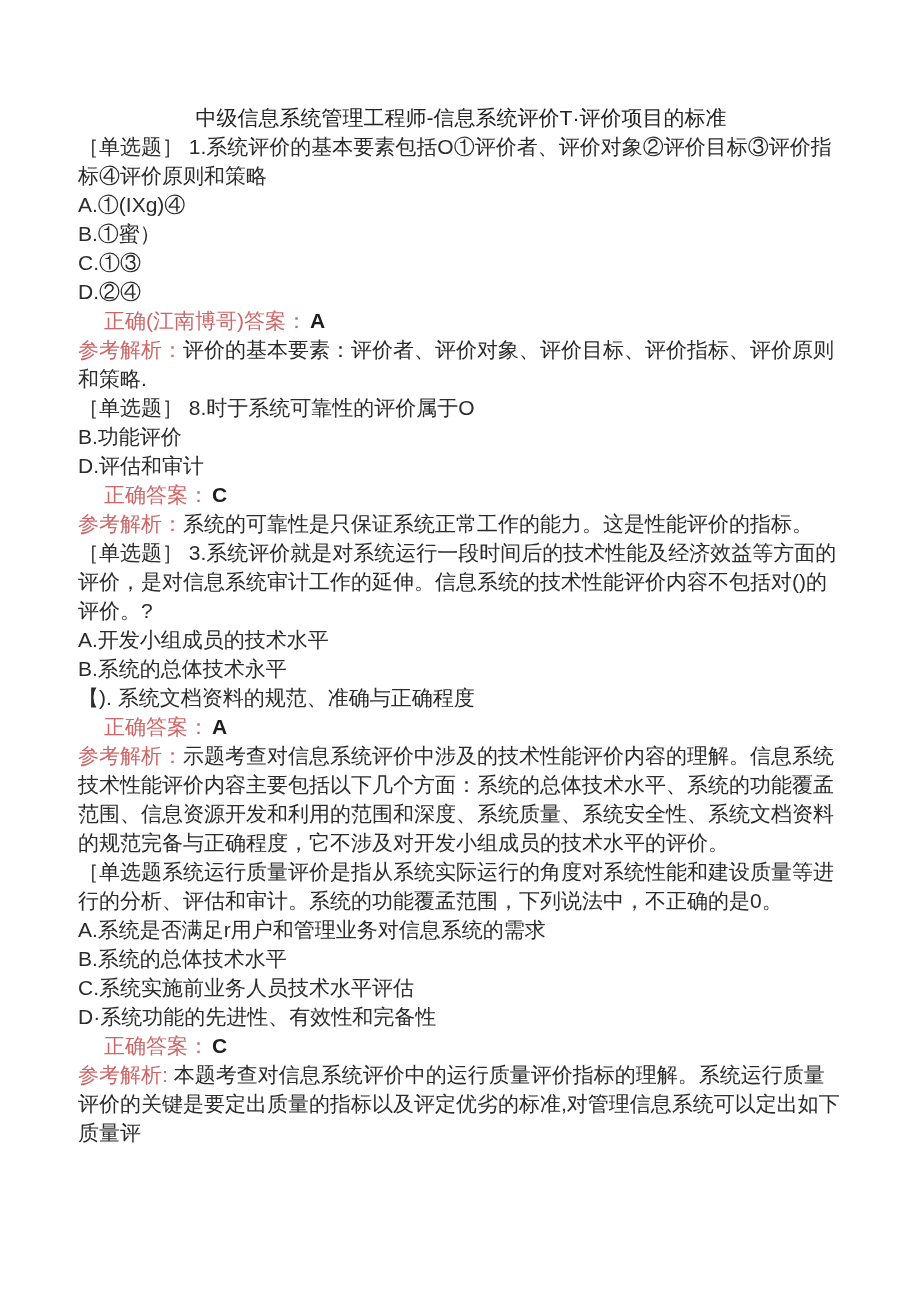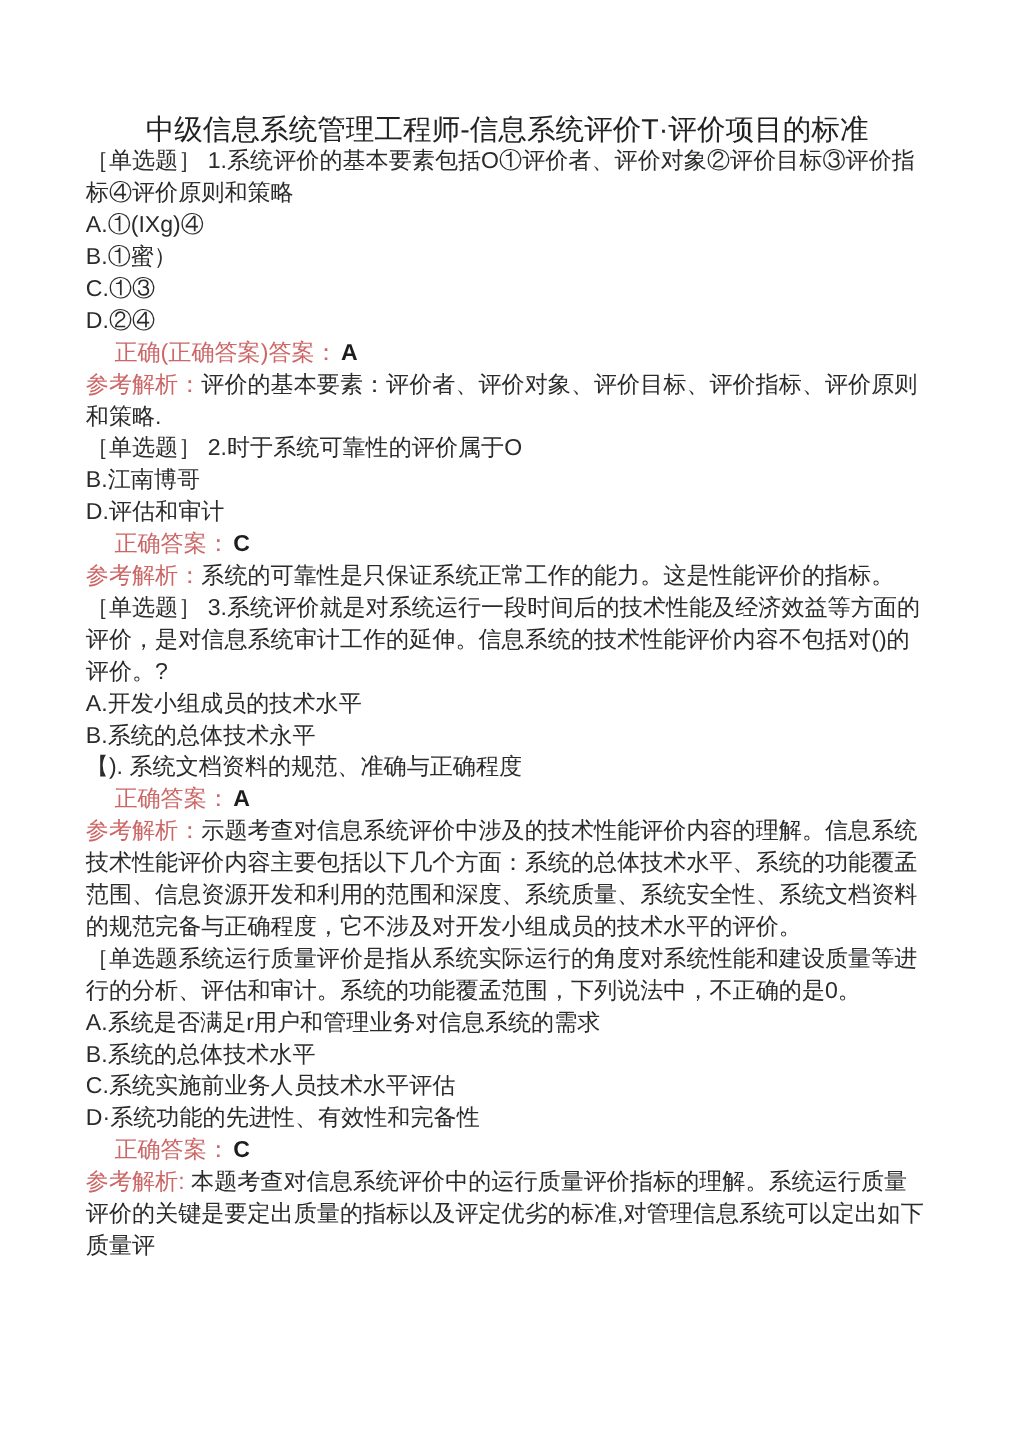--- a/index.html
+++ b/index.html
@@ -16,21 +16,21 @@
     font-family: "Liberation Sans", sans-serif;
   }
   .doc {
     padding: 103px 76px 0 78px;
     font-size: 21px;
     line-height: 29px;
     color: #2b2b2b;
   }
   .doc-title {
     margin: 0;
-    font-size: 26px;
+    font-size: 21px;
     font-weight: 400;
     text-align: center;
     line-height: 29px;
     color: #222222;
     
     letter-spacing: 0;
   }
   p.line {
     margin: 0;
     word-break: break-all;
@@ -56,24 +56,24 @@
 
 <div class="page">
   <div class="doc">
     <h1 class="doc-title">中级信息系统管理工程师-信息系统评价T·评价项目的标准</h1>
     <div>
         <p class="line question">［单选题］ 1.系统评价的基本要素包括O①评价者、评价对象②评价目标③评价指标④评价原则和策略</p>
         <p class="line option">A.①(IXg)④</p>
         <p class="line option">B.①蜜）</p>
         <p class="line option">C.①③</p>
         <p class="line option">D.②④</p>
-        <p class="line answer"><span class="red-label">正确(正确答案)答案：</span><span class="answer-value">A</span></p>
+        <p class="line answer"><span class="red-label">正确(江南博哥)答案：</span><span class="answer-value">A</span></p>
         <p class="line analysis"><span class="red-label">参考解析：</span><span class="analysis-text">评价的基本要素：评价者、评价对象、评价目标、评价指标、评价原则和策略.</span></p>
-        <p class="line question">［单选题］ 2.时于系统可靠性的评价属于O</p>
-        <p class="line option">B.江南博哥</p>
+        <p class="line question">［单选题］ 8.时于系统可靠性的评价属于O</p>
+        <p class="line option">B.功能评价</p>
         <p class="line option">D.评估和审计</p>
         <p class="line answer"><span class="red-label">正确答案：</span><span class="answer-value">C</span></p>
         <p class="line analysis"><span class="red-label">参考解析：</span><span class="analysis-text">系统的可靠性是只保证系统正常工作的能力。这是性能评价的指标。</span></p>
         <p class="line question">［单选题］ 3.系统评价就是对系统运行一段时间后的技术性能及经济效益等方面的评价，是对信息系统审计工作的延伸。信息系统的技术性能评价内容不包括对()的评价。?</p>
         <p class="line option">A.开发小组成员的技术水平</p>
         <p class="line option">B.系统的总体技术永平</p>
         <p class="line option">【). 系统文档资料的规范、准确与正确程度</p>
         <p class="line answer"><span class="red-label">正确答案：</span><span class="answer-value">A</span></p>
         <p class="line analysis"><span class="red-label">参考解析：</span><span class="analysis-text">示题考查对信息系统评价中涉及的技术性能评价内容的理解。信息系统技术性能评价内容主要包括以下几个方面：系统的总体技术水平、系统的功能覆孟范围、信息资源开发和利用的范围和深度、系统质量、系统安全性、系统文档资料的规范完备与正确程度，它不涉及对开发小组成员的技术水平的评价。</span></p>
         <p class="line question">［单选题系统运行质量评价是指从系统实际运行的角度对系统性能和建设质量等进行的分析、评估和审计。系统的功能覆孟范围，下列说法中，不正确的是0。</p>

